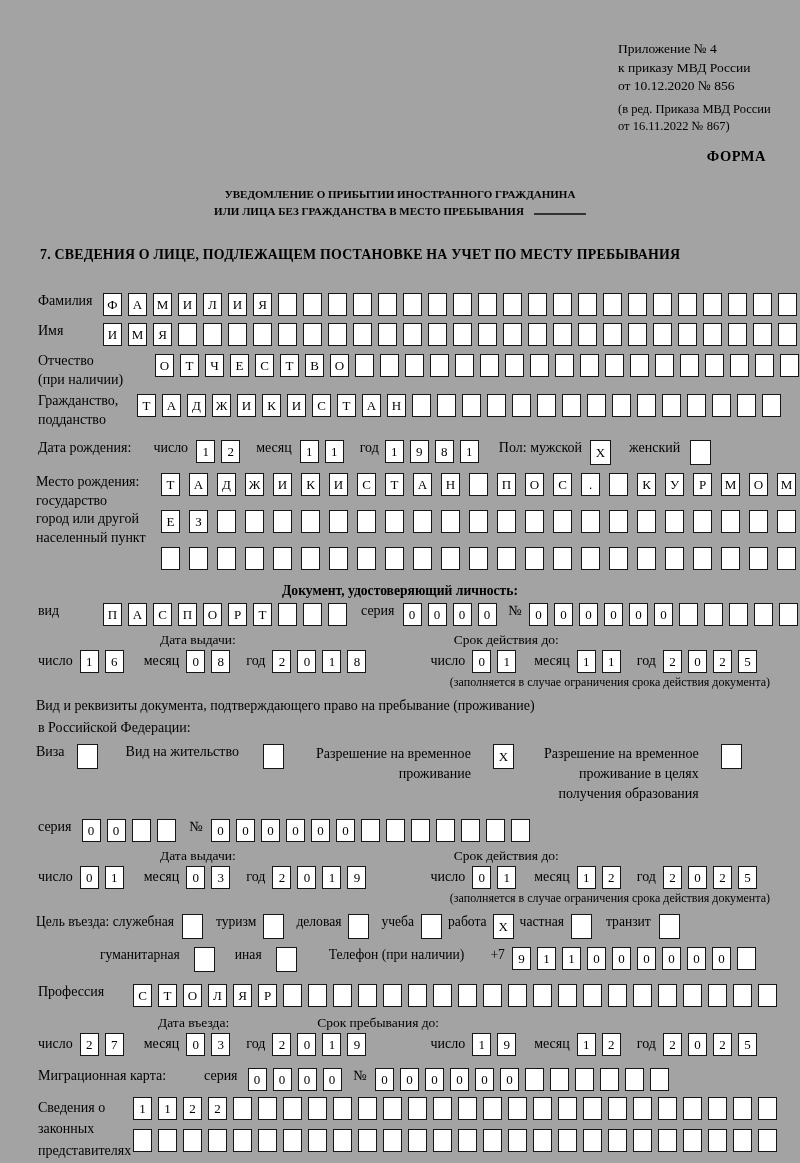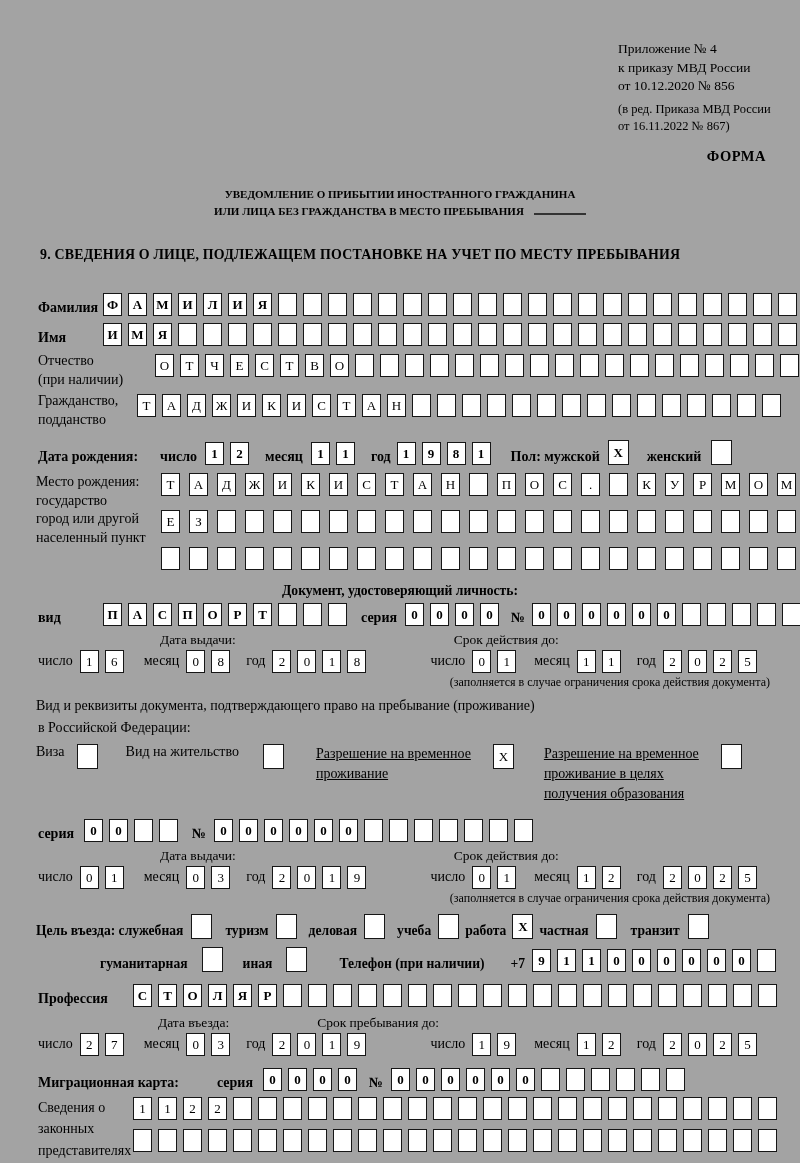--- a/index.html
+++ b/index.html
@@ -5,38 +5,38 @@
   html,body{margin:0;padding:0;background:#888;}
   .page{width:800px;height:1163px;background:#a3a3a3;color:#000;position:relative;
         font-family:"Liberation Serif","DejaVu Serif",serif;font-size:14px;
         box-sizing:border-box;overflow:hidden;}
   .appendix{position:absolute;left:618px;top:40px;font-size:13.5px;line-height:1.38;}
   .edition{font-size:12.5px;margin-top:5px;line-height:1.35;}
   .forma{position:absolute;right:34px;top:148px;font-weight:bold;font-size:14.5px;letter-spacing:.5px;}
   .title{margin-top:150px;text-align:center;font-weight:bold;font-size:11px;line-height:1.55;padding-top:36px;}
   .uline{display:inline-block;width:52px;border-bottom:2.2px solid #333;margin-left:10px;vertical-align:baseline;}
   .sec-heading{font-weight:bold;font-size:13.9px;margin-top:27px;padding-left:40px;letter-spacing:.2px;}
-  .row{display:flex;align-items:flex-end;padding-left:38px;font-weight:bold;}
+  .row{display:flex;align-items:flex-start;padding-left:38px;}
   .rows{display:flex;align-items:flex-start;padding-left:38px;}
   .lbl{flex:0 0 auto;}
   .w65{width:65px;} .w117{width:117px;} .w99{width:99px;} .w95{width:95px;}
   .cells{display:inline-flex;flex:0 0 auto;}
   .cell{width:17px;height:21px;border:1.6px solid #161616;margin-right:6px;
         display:inline-flex;align-items:center;justify-content:center;
         font-size:13px;line-height:1;flex:0 0 auto;background:#fff;}
   .cb .cell{width:19px;height:23px;}
   .wide .cell{margin-right:9px;}
   .stack .cells{margin-bottom:7px;}
   .multiline{line-height:1.35;}
   .dateheads{display:flex;padding-left:38px;font-size:13.5px;}
   .datecells{display:flex;align-items:center;padding-left:38px;}
   .datecells .sub{margin:0 7px 0 0;}
   .fineprint{font-size:12px;text-align:right;padding-right:30px;}
   .intro{padding-left:38px;}
-  .permit-item{text-align:left;line-height:1.45;text-decoration:underline;}
+  .permit-item{text-align:right;line-height:1.45;}
   .permit{display:flex;align-items:flex-start;padding-left:38px;gap:8px;}
   .tight{font-size:13.6px;}
   .mt2{margin-top:2px;} .mt4{margin-top:4px;} .mt6{margin-top:6px;} .mt7{margin-top:7px;}
   .mt8{margin-top:8px;padding-left:36px;} .mt10{margin-top:10px;} .mt12{margin-top:12px;} .mt14{margin-top:14px;} .mt30{margin-top:30px;}
   .bold{font-weight:bold;}
   .center{text-align:center;}
 </style>
 </head>
 <body>
 
@@ -53,21 +53,21 @@
   </div>
   <div class="forma">ФОРМА</div>
 
   <div class="title">
     <div>УВЕДОМЛЕНИЕ О ПРИБЫТИИ ИНОСТРАННОГО ГРАЖДАНИНА</div>
     <div>
       <span>ИЛИ ЛИЦА БЕЗ ГРАЖДАНСТВА В МЕСТО ПРЕБЫВАНИЯ</span><span class="uline"></span>
     </div>
   </div>
 
-  <div class="sec-heading">9. СВЕДЕНИЯ О ЛИЦЕ, ПОДЛЕЖАЩЕМ ПОСТАНОВКЕ НА УЧЕТ ПО МЕСТУ ПРЕБЫВАНИЯ</div>
+  <div class="sec-heading">7. СВЕДЕНИЯ О ЛИЦЕ, ПОДЛЕЖАЩЕМ ПОСТАНОВКЕ НА УЧЕТ ПО МЕСТУ ПРЕБЫВАНИЯ</div>
 
   <div class="row mt30">
     <span class="lbl w65">Фамилия</span>
     <span class="cells">
         <span class="cell">Ф</span>
         <span class="cell">А</span>
         <span class="cell">М</span>
         <span class="cell">И</span>
         <span class="cell">Л</span>
         <span class="cell">И</span>

